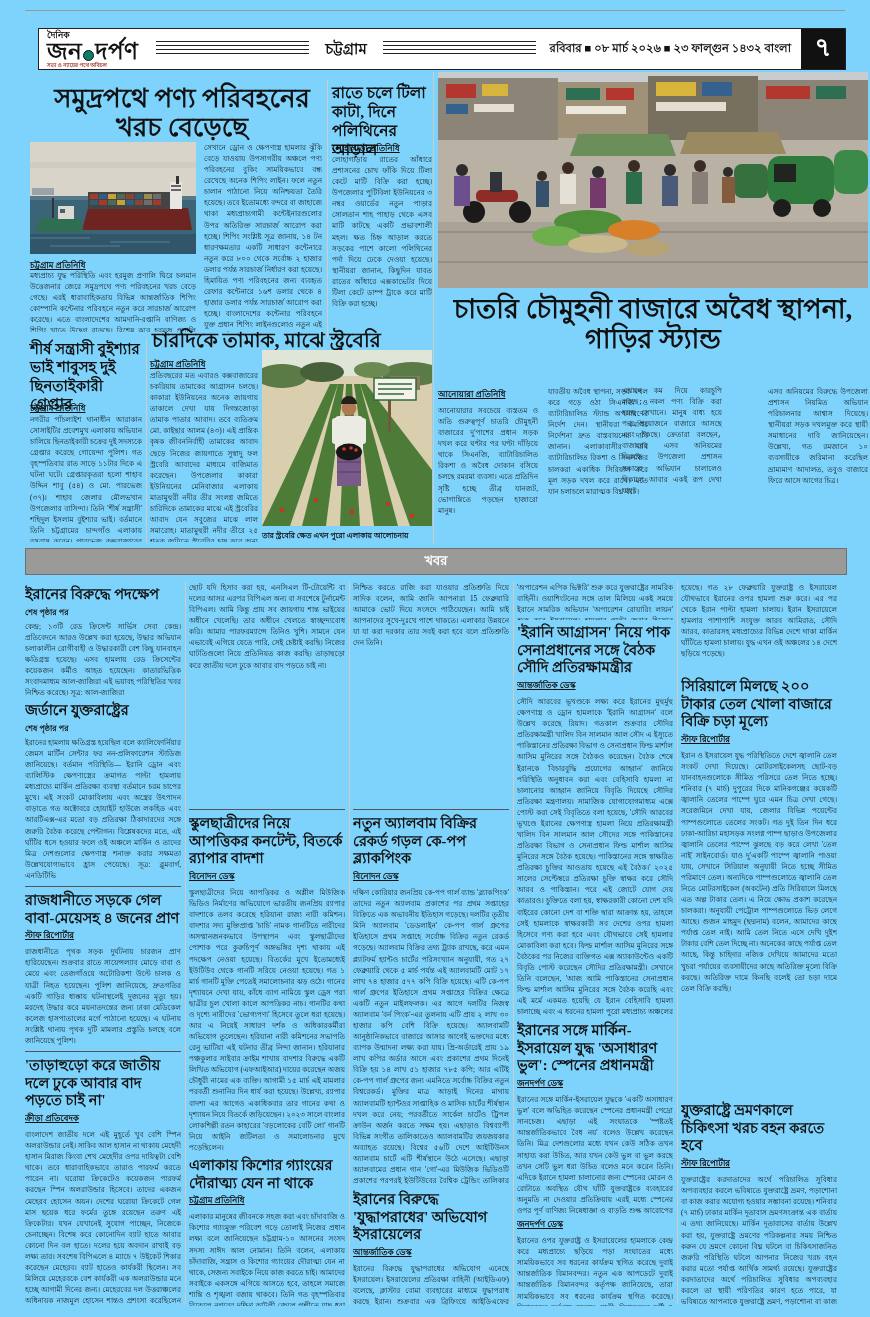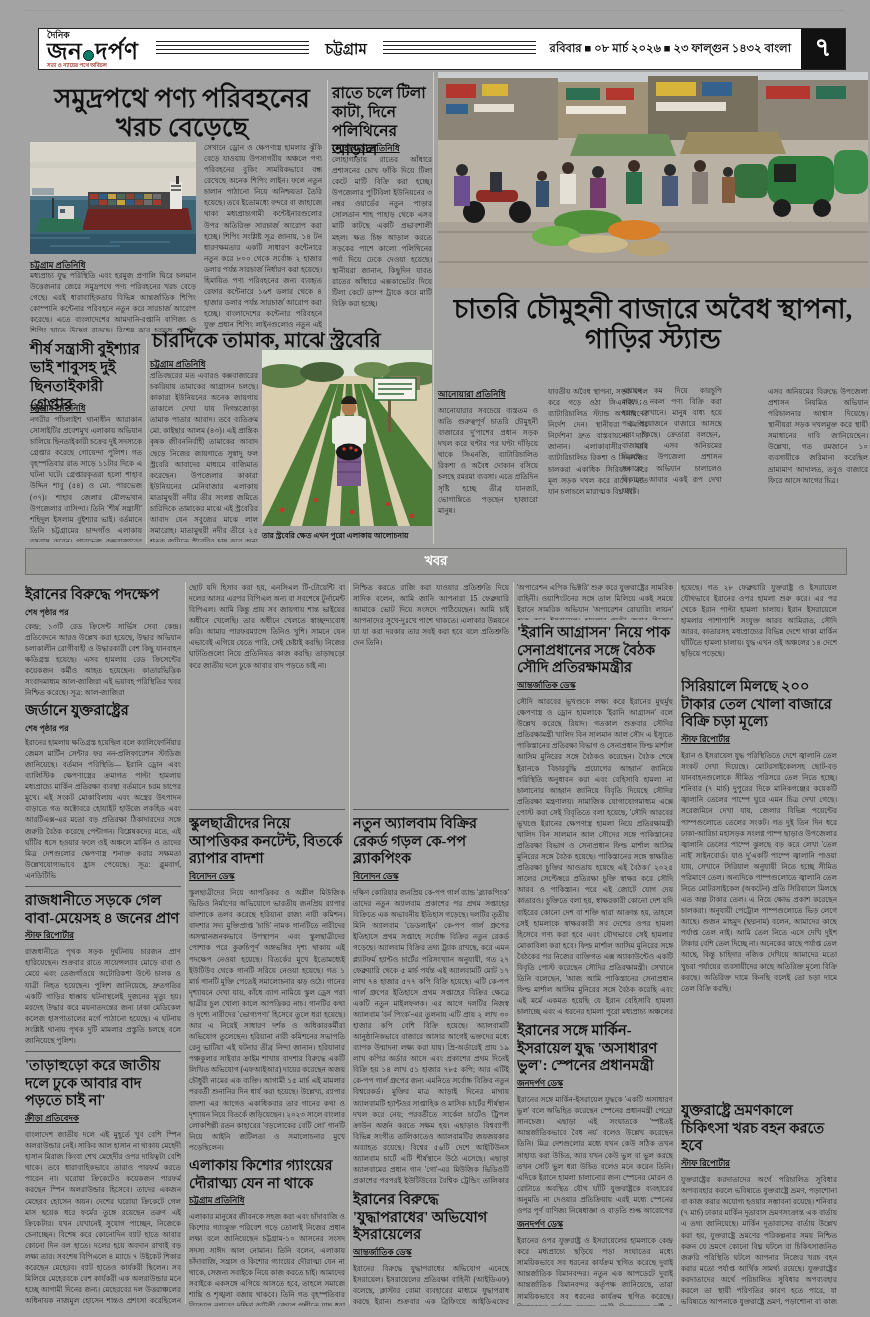--- a/index.html
+++ b/index.html
@@ -1,16 +1,16 @@
 <!DOCTYPE html>
 <html lang="bn"><head>
 <meta charset="utf-8">
 <style>
   html,body{margin:0;padding:0;background:#e8e6e0;}
-  .page{position:relative;width:870px;height:1317px;background:#a3a3a3;margin:0 auto;
+  .page{position:relative;width:870px;height:1317px;background:#7dd3fc;margin:0 auto;
         font-family:"Liberation Serif",serif;color:#111;overflow:hidden;}
   .abs{position:absolute;}
   .topline{position:absolute;left:25px;top:10px;width:820px;border-top:1px solid #999;}
   
   .masthead{left:38px;top:28px;width:806px;height:40px;border:1.5px solid #222;display:flex;align-items:center;background:#fff;}
   .brand{padding:1px 8px 0 8px;line-height:1;white-space:nowrap;}
   .brand-top{font-size:9px;font-weight:bold;}
   .brand-name{font-size:23px;font-weight:bold;letter-spacing:.5px;}
   .brand-dot{display:inline-block;width:9px;height:9px;border-radius:50%;background:#0b7e6a;border:1.5px solid #111;vertical-align:middle;margin:0 1px;}
   .tagline{font-size:5.5px;color:#a03026;font-weight:bold;}

